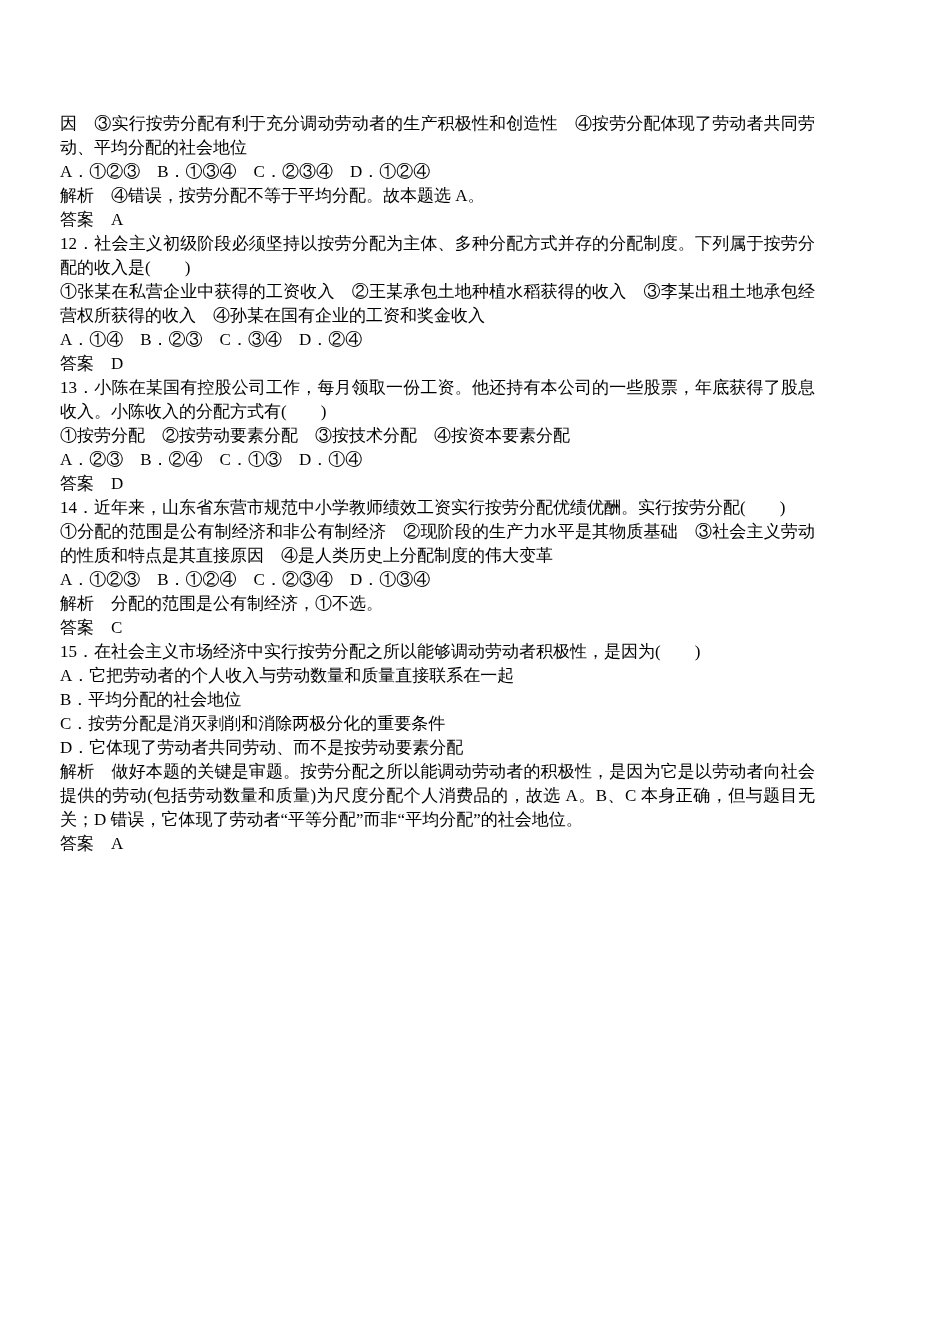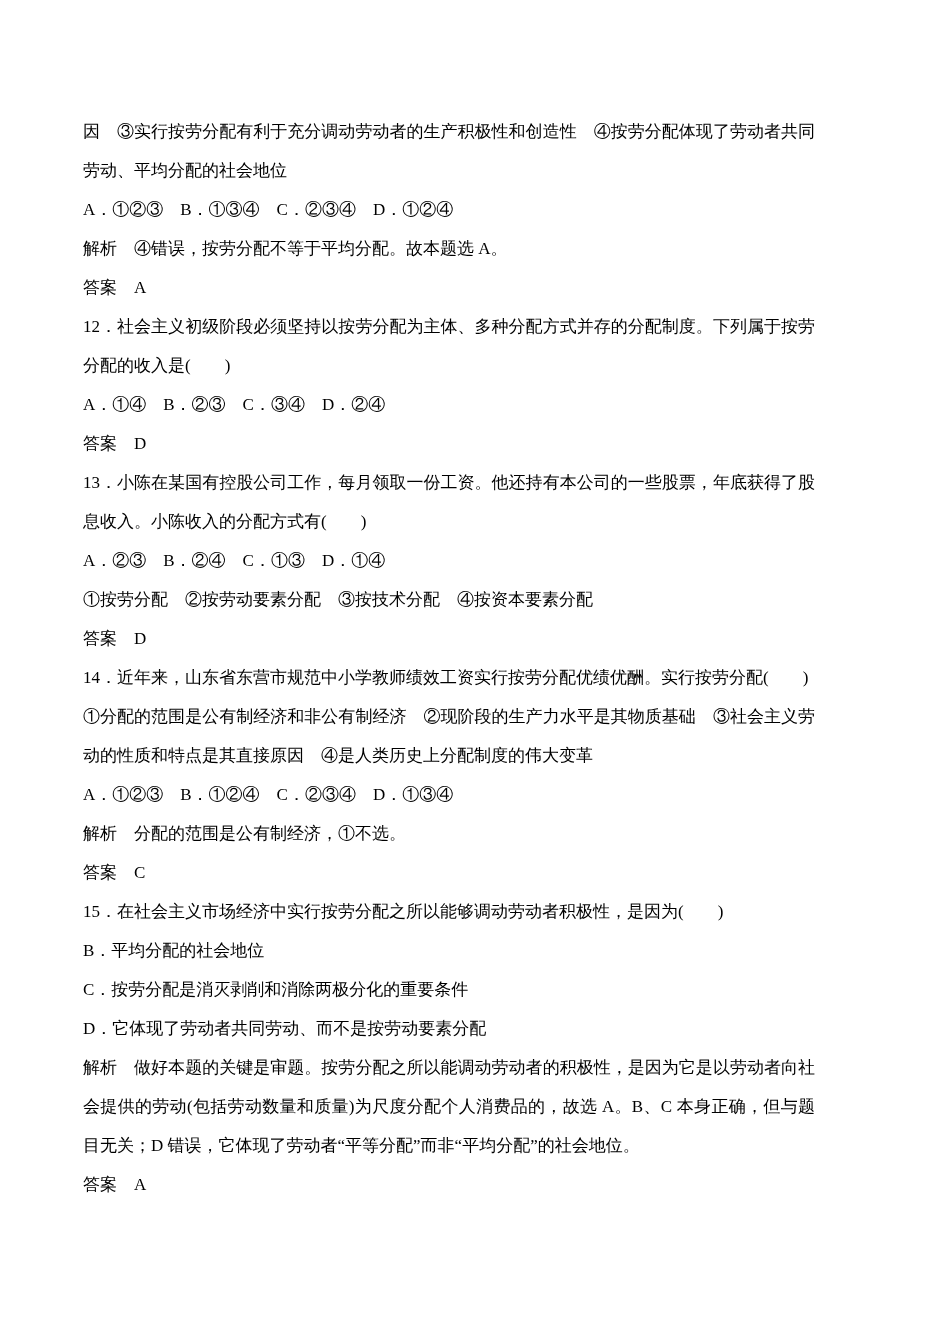--- a/index.html
+++ b/index.html
@@ -8,60 +8,62 @@
     background: #ffffff;
   }
   body {
     width: 950px;
   }
   .page {
     position: relative;
     width: 950px;
     height: 1344px;
     box-sizing: border-box;
-    padding: 112px 135px 40px 83px;
+    padding: 112px 135px 40px 60px;
     background: #ffffff;
     color: #000000;
     font-family: "Liberation Serif", "DejaVu Serif", serif;
     font-size: 17px;
-    line-height: 39px;
+    line-height: 24px;
     overflow: hidden;
   }
   .para {
     margin: 0;
     padding: 0;
     text-align: justify;
     word-break: break-all;
   }
 </style>
 </head>
 <body>
 
 <div class="page">
 
   <p class="para">因　③实行按劳分配有利于充分调动劳动者的生产积极性和创造性　④按劳分配体现了劳动者共同劳动、平均分配的社会地位</p>
   <p class="para">A．①②③　B．①③④　C．②③④　D．①②④</p>
   <p class="para">解析　④错误，按劳分配不等于平均分配。故本题选 A。</p>
   <p class="para">答案　A</p>
 
   <p class="para">12．社会主义初级阶段必须坚持以按劳分配为主体、多种分配方式并存的分配制度。下列属于按劳分配的收入是(　　)</p>
+  <p class="para">①张某在私营企业中获得的工资收入　②王某承包土地种植水稻获得的收入　③李某出租土地承包经营权所获得的收入　④孙某在国有企业的工资和奖金收入</p>
   <p class="para">A．①④　B．②③　C．③④　D．②④</p>
   <p class="para">答案　D</p>
 
   <p class="para">13．小陈在某国有控股公司工作，每月领取一份工资。他还持有本公司的一些股票，年底获得了股息收入。小陈收入的分配方式有(　　)</p>
+  <p class="para">①按劳分配　②按劳动要素分配　③按技术分配　④按资本要素分配</p>
   <p class="para">A．②③　B．②④　C．①③　D．①④</p>
-  <p class="para">①按劳分配　②按劳动要素分配　③按技术分配　④按资本要素分配</p>
   <p class="para">答案　D</p>
 
   <p class="para">14．近年来，山东省东营市规范中小学教师绩效工资实行按劳分配优绩优酬。实行按劳分配(　　)</p>
   <p class="para">①分配的范围是公有制经济和非公有制经济　②现阶段的生产力水平是其物质基础　③社会主义劳动的性质和特点是其直接原因　④是人类历史上分配制度的伟大变革</p>
   <p class="para">A．①②③　B．①②④　C．②③④　D．①③④</p>
   <p class="para">解析　分配的范围是公有制经济，①不选。</p>
   <p class="para">答案　C</p>
 
   <p class="para">15．在社会主义市场经济中实行按劳分配之所以能够调动劳动者积极性，是因为(　　)</p>
+  <p class="para">A．它把劳动者的个人收入与劳动数量和质量直接联系在一起</p>
   <p class="para">B．平均分配的社会地位</p>
   <p class="para">C．按劳分配是消灭剥削和消除两极分化的重要条件</p>
   <p class="para">D．它体现了劳动者共同劳动、而不是按劳动要素分配</p>
   <p class="para">解析　做好本题的关键是审题。按劳分配之所以能调动劳动者的积极性，是因为它是以劳动者向社会提供的劳动(包括劳动数量和质量)为尺度分配个人消费品的，故选 A。B、C 本身正确，但与题目无关；D 错误，它体现了劳动者“平等分配”而非“平均分配”的社会地位。</p>
   <p class="para">答案　A</p>
 
 </div>
 
 </body></html>

